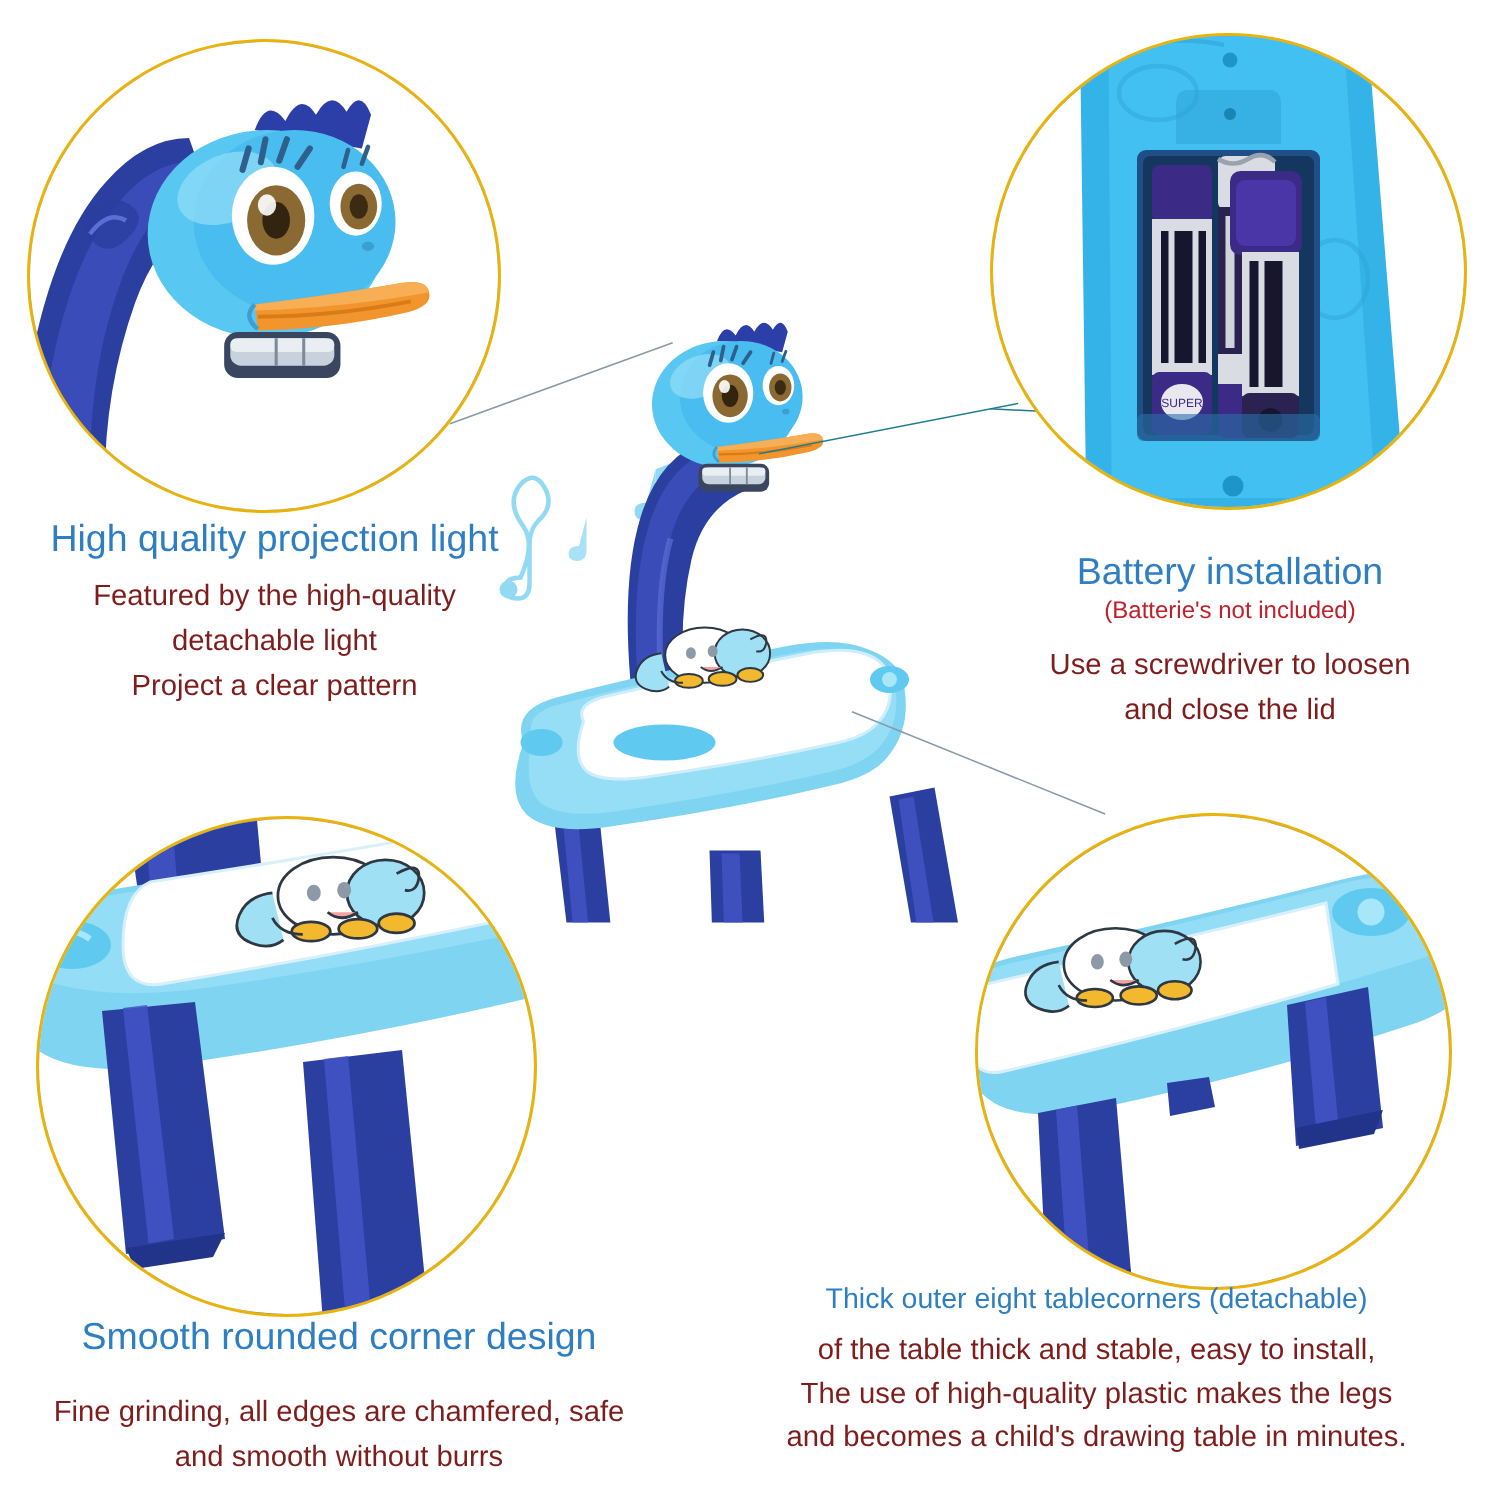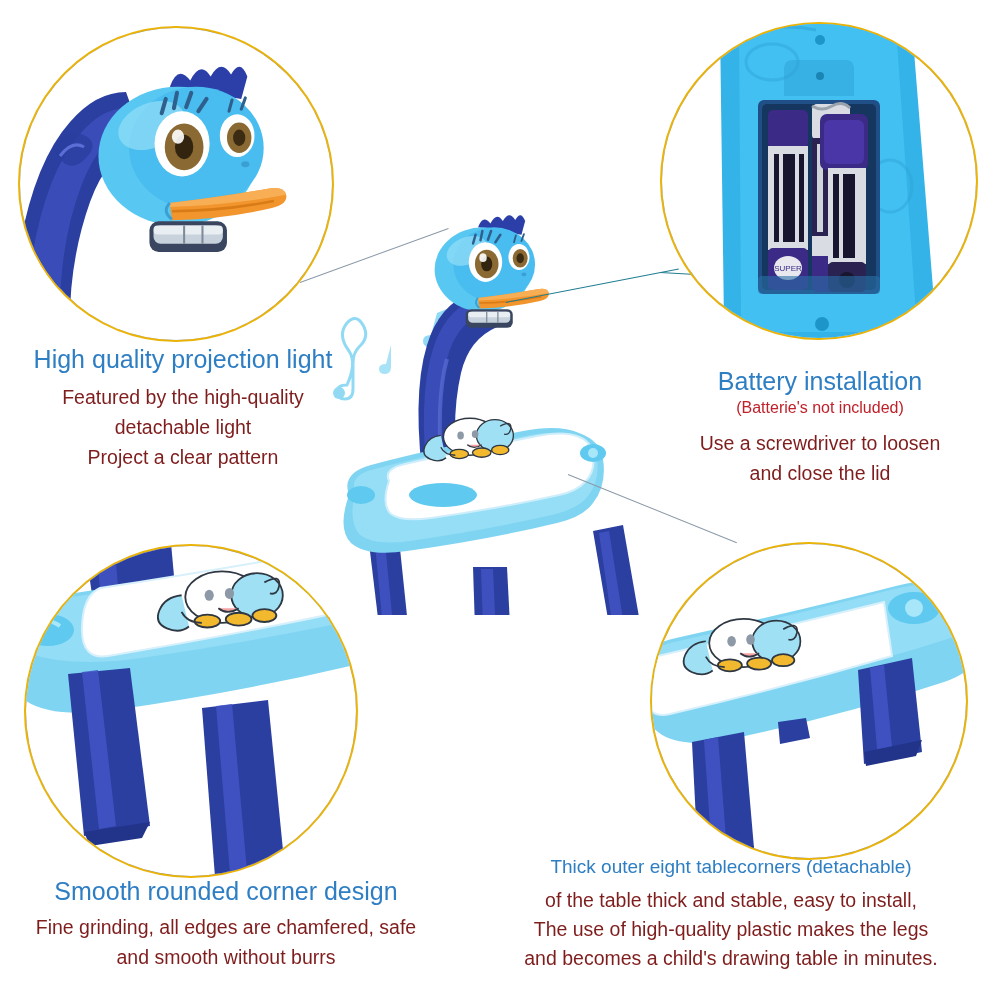--- a/index.html
+++ b/index.html
@@ -319,21 +319,21 @@
       <path d="M176 162 l66 -8 l18 180 l-70 10z" fill="#2b3fa0"></path>
       <path d="M190 160 l16 -2 l16 178 l-17 3z" fill="#4355c6" opacity=".85"></path>
 
       <path d="M58 286 l66 -10 l-8 16 l-52 8z" fill="#22338a"></path>
       <path d="M192 342 l70 -10 l-8 14 l-56 8z" fill="#22338a"></path>
     </svg>
   </div>
 
   <div class="txtblock" style="left:0px;top:876px;width:452px;">
     <div class="head">Smooth rounded corner design</div>
-    <div class="body" style="margin-top:6px;">
+    <div class="body" style="margin-top:20px;">
       <div>Fine grinding, all edges are chamfered, safe</div>
       <div>and smooth without burrs</div>
     </div>
   </div>
 
   <div class="circle" style="left:650px;top:542px;width:318px;height:318px;">
     <svg width="314" height="314" viewBox="0 0 314 314">
       <rect width="314" height="314" fill="#ffffff"></rect>
 
       <path d="M-16 138

